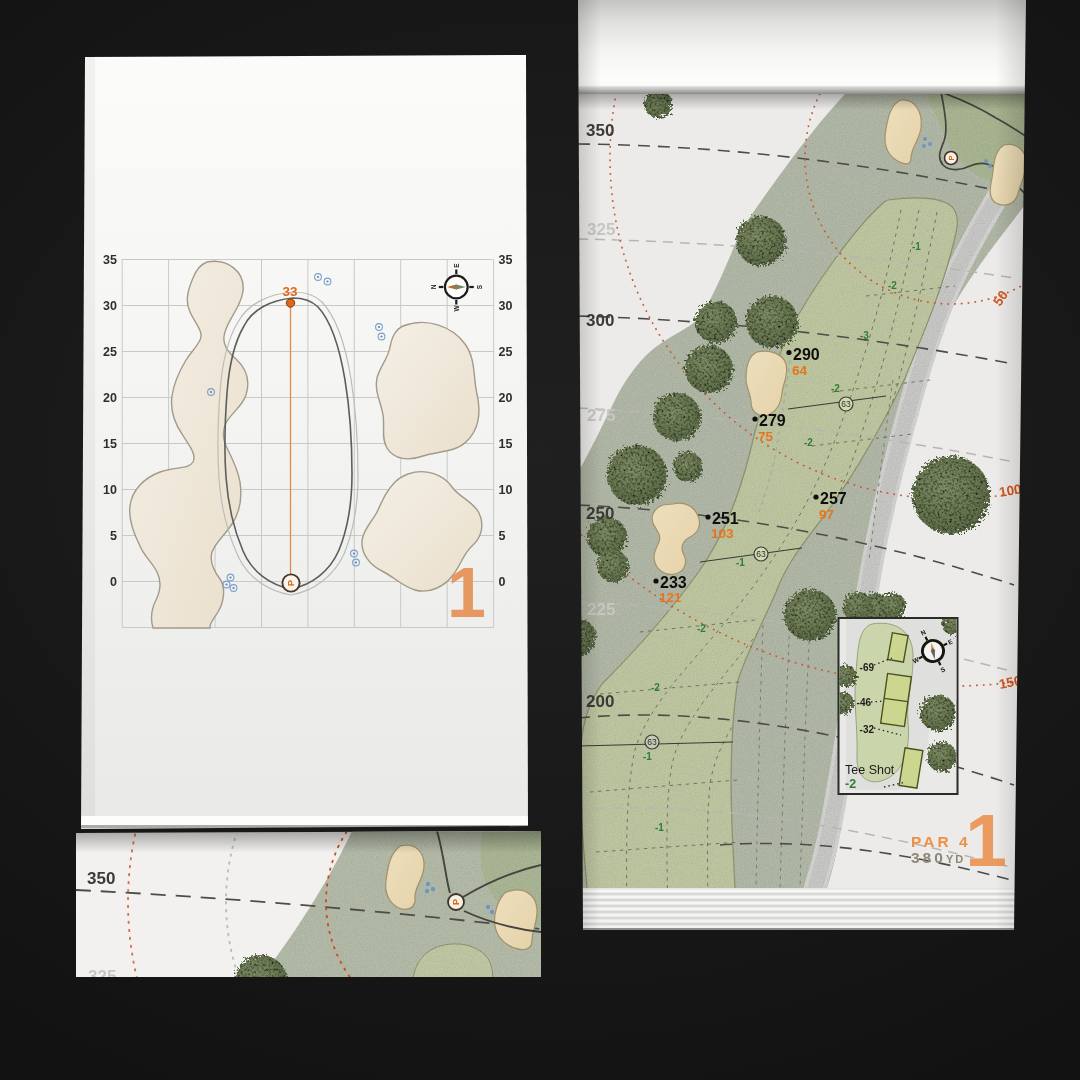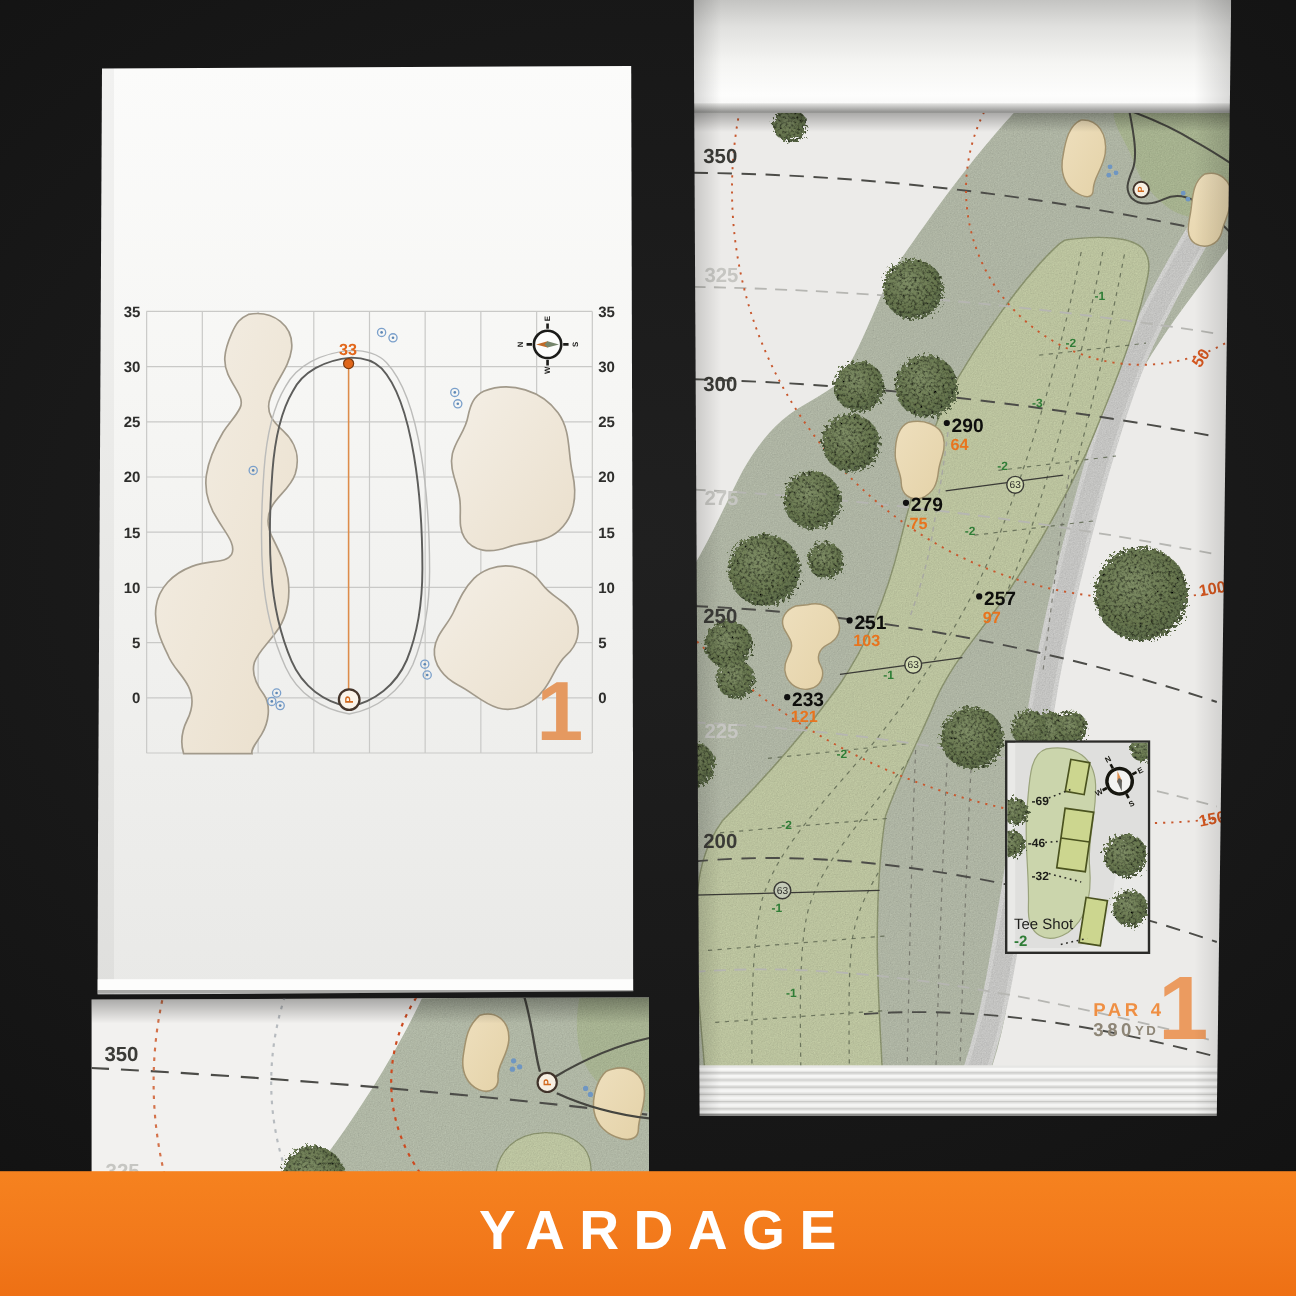--- a/index.html
+++ b/index.html
@@ -536,16 +536,13 @@
 
       <rect x="577" y="0" width="450" height="88" fill="url(#curlg)"></rect>
       <rect x="577" y="86" width="450" height="8" fill="url(#foldg)"></rect>
       <rect x="577" y="94" width="450" height="16" fill="url(#foldsh)"></rect>
 
       <rect x="577" y="0" width="24" height="932" fill="url(#ledge)"></rect>
       <rect x="995" y="0" width="32" height="932" fill="url(#redge)"></rect>
     </svg>
   </div>
 
-  <div class="bar">
-      <span>YARDAGE</span>
-    </div>
 </div>
 
 </body></html>

